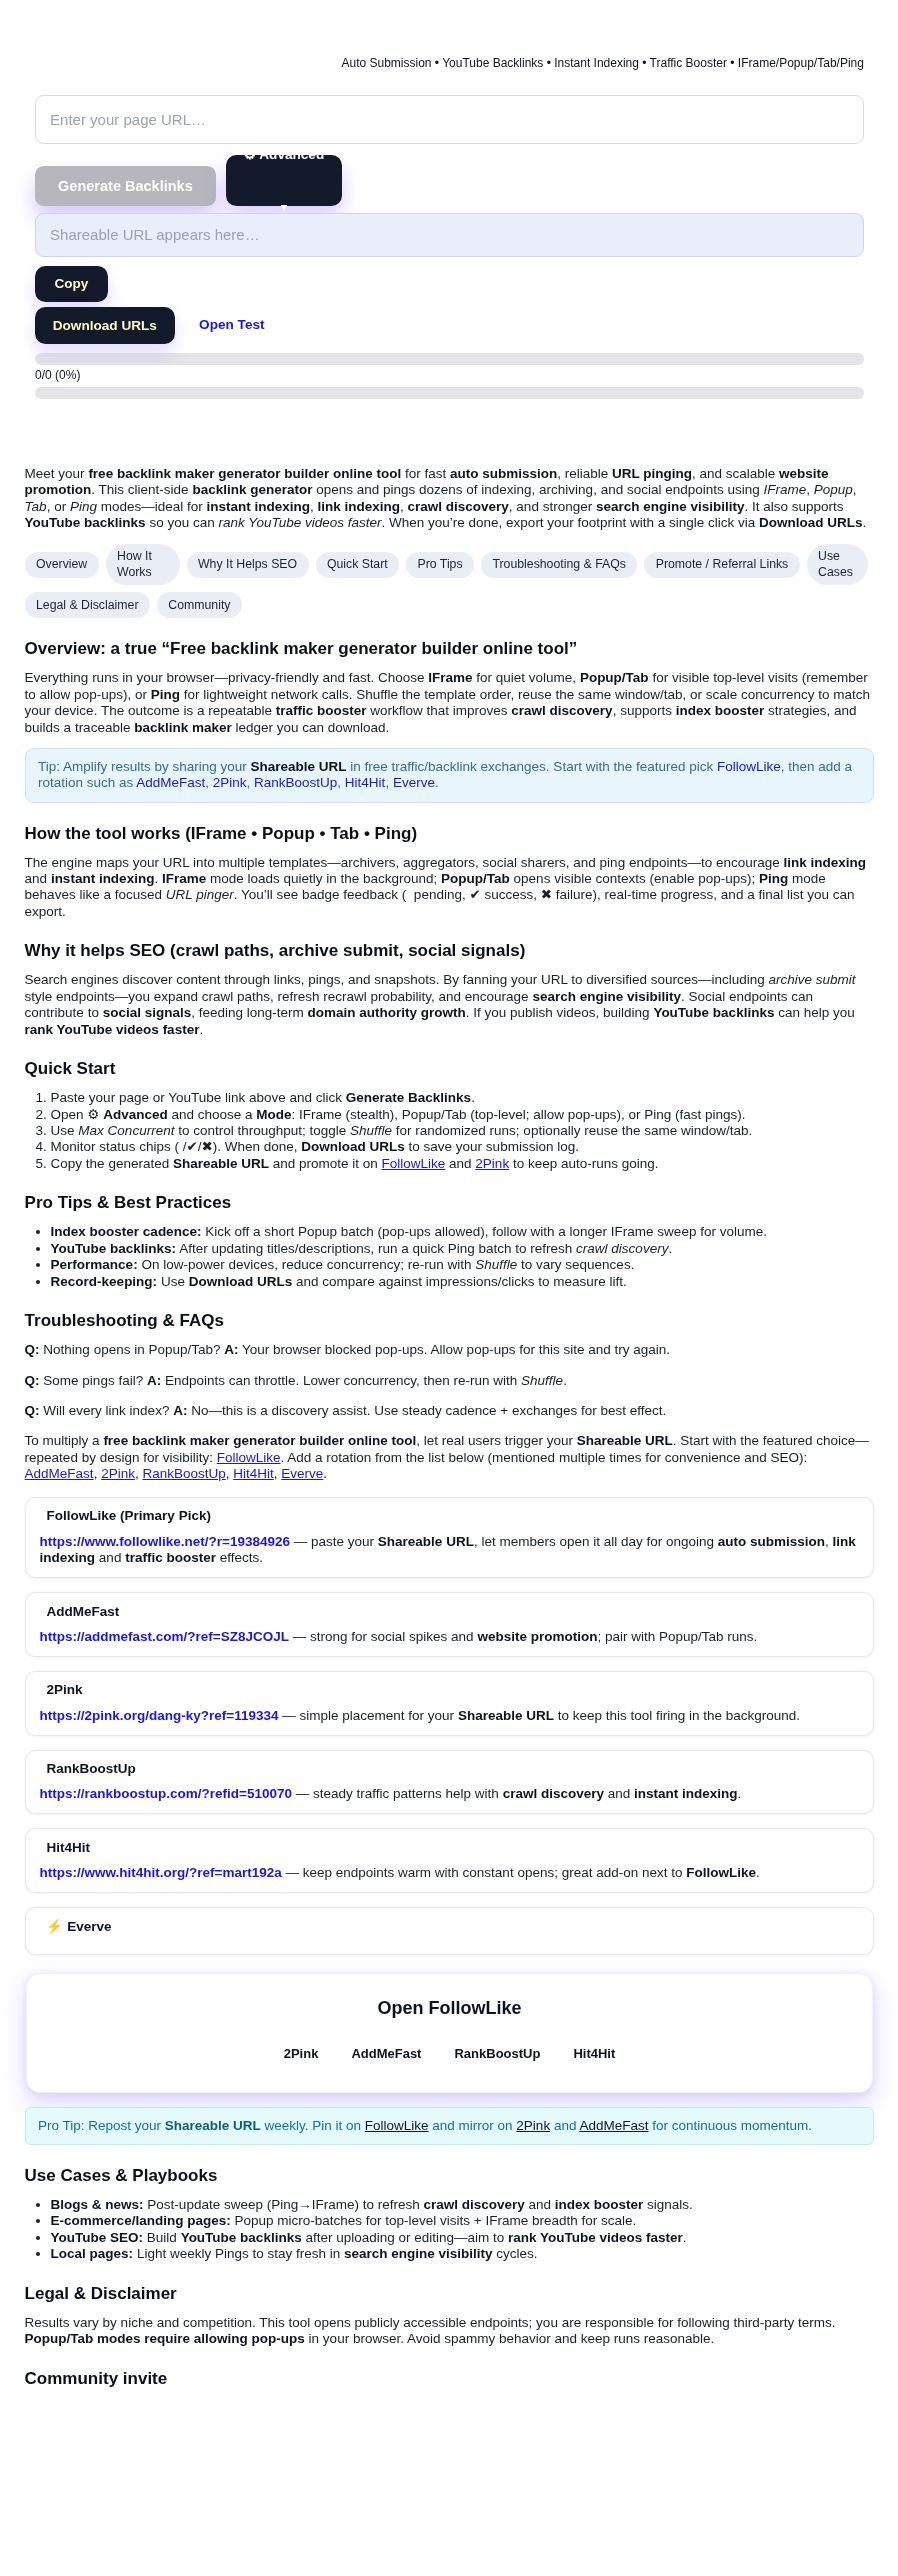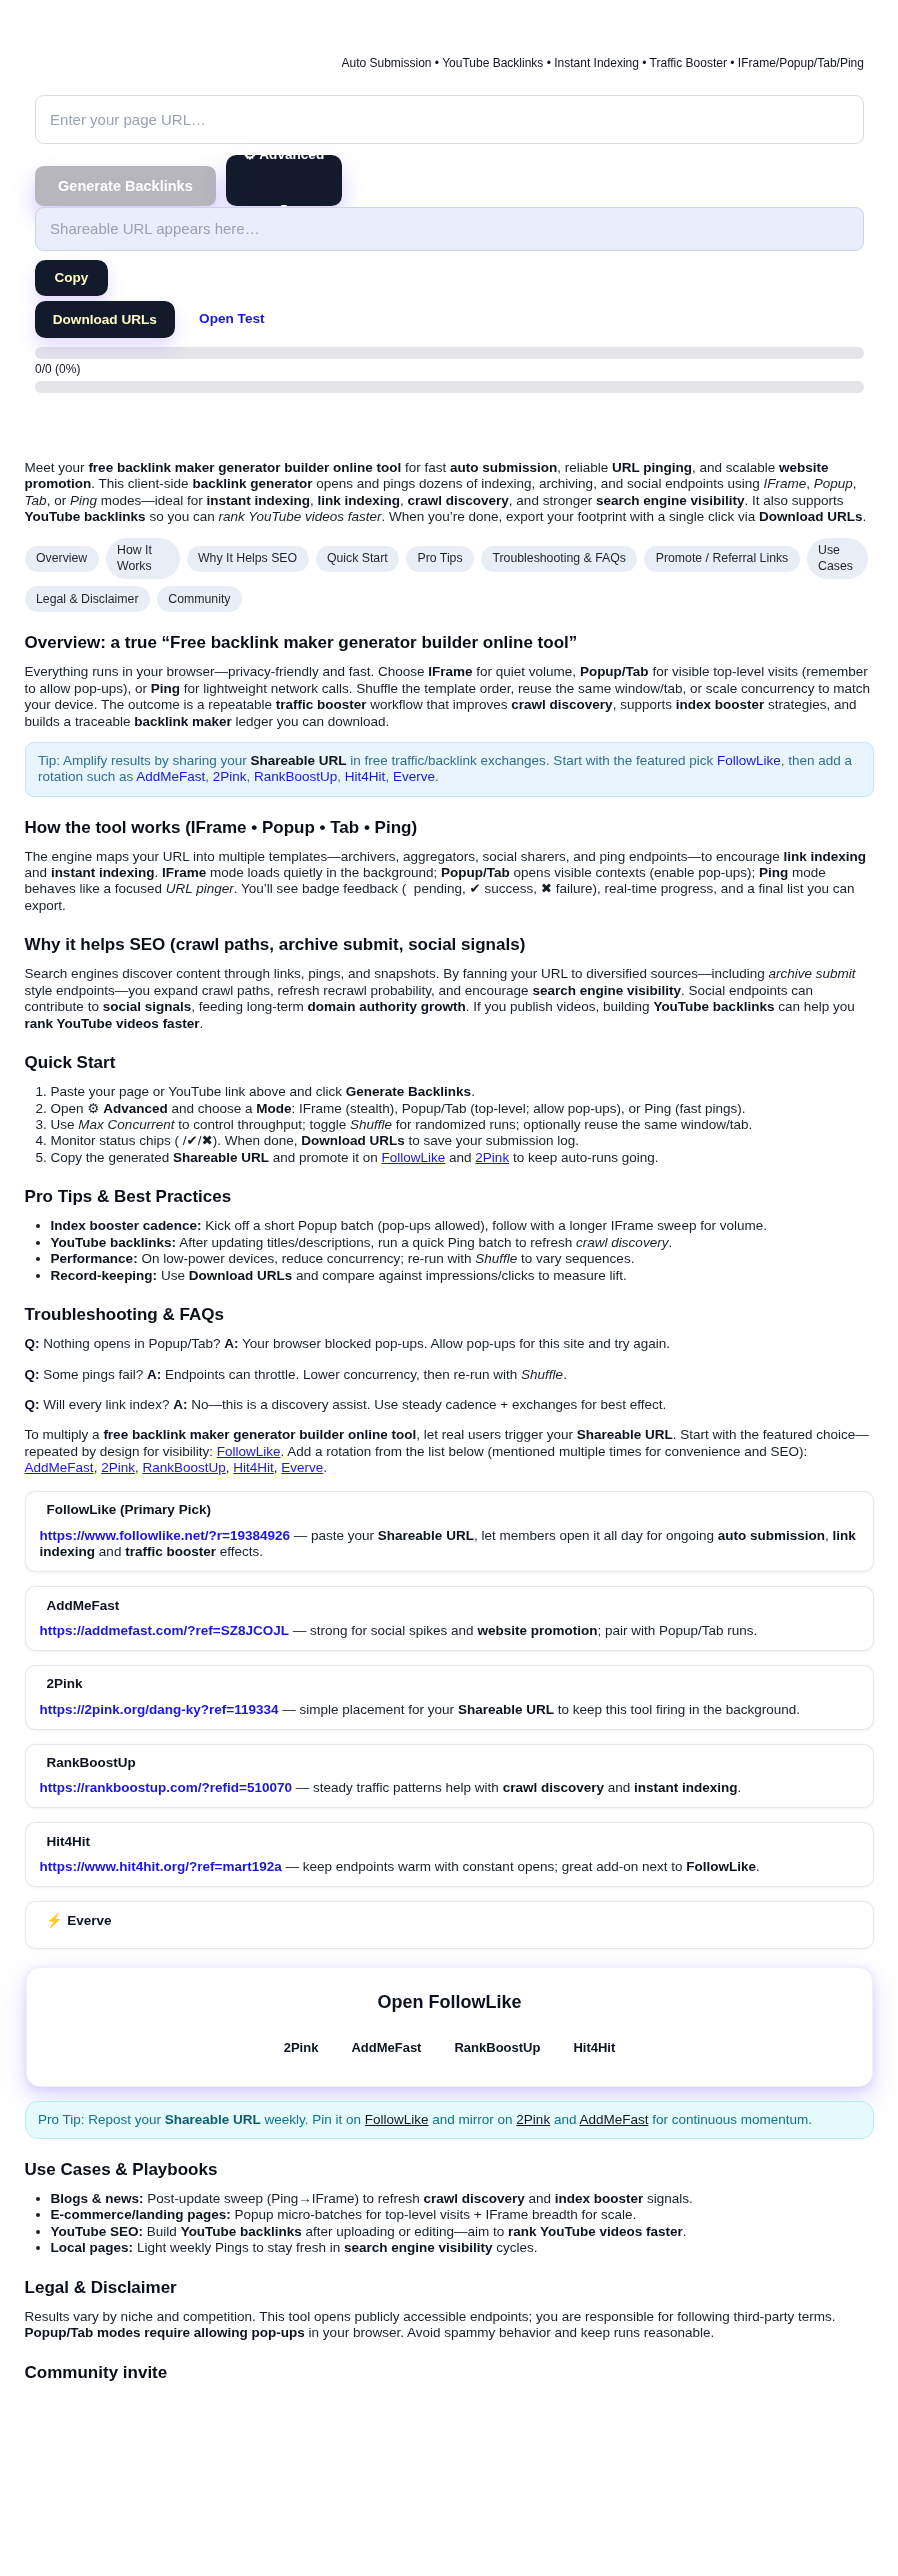--- a/index.html
+++ b/index.html
@@ -25,21 +25,21 @@
     height:40px; padding:0 23px; background:#b6b6bc; color:#fff; font-weight:bold; font-size:14.5px;
     border:none; border-radius:8.8px; box-shadow:0 12.3px 21px rgba(150,118,255,.40);
   }
   .btn-advanced {
     height:51px; padding:0 17.6px; background:#121a2b; color:#fff; font-weight:bold; font-size:13.6px;
     border:none; border-radius:10.5px; display:flex; flex-direction:column; align-items:center;
     justify-content:center; line-height:1.35; box-shadow:0 12.3px 21px rgba(150,118,255,.35);gap:35px;
   }
   .btn-advanced .caret { font-size:10.5px; }
   .share-input {
-    margin-top:1px; width:100%; height:44px; background:#eaeefb; border:0.9px solid #ccd3ef;
+    margin-top:7px; width:100%; height:44px; background:#eaeefb; border:0.9px solid #ccd3ef;
     border-radius:8.8px; padding:0 14px; font-size:15px; font-family:inherit; color:#3b4455; outline:none;
   }
   .btn-dark {
     background:#121a2b; color:#fef9c3; font-weight:bold; font-size:13.6px; border:none; border-radius:10.5px;
     box-shadow:0 8.8px 16px rgba(150,118,255,.25);
   }
   .btn-copy { margin-top:8.8px; height:36px; padding:0 19.3px; }
   .row-dl { margin-top:5.3px; display:flex; align-items:center; gap:24.6px; }
   .btn-download { height:37px; padding:0 17.6px; }
   .open-test { color:#1b16e0; font-weight:bold; font-size:13.6px; text-decoration:none; cursor:pointer; }
@@ -83,21 +83,21 @@
   .cta-card {
     margin:17.6px 1.8px 0; border-radius:14px; background:#fff; border:0.9px solid #f1effc;
     box-shadow:0 10.5px 26px rgba(148,122,255,.30), 0 1.8px 7px rgba(148,122,255,.18);
     padding:24.6px 0 30px; text-align:center;
   }
   .cta-open { display:inline-block; color:#0d1320; font-weight:bold; font-size:18px; text-decoration:none; }
   .cta-links { margin-top:26px; display:flex; justify-content:center; gap:33px; }
   .cta-links a { color:#0d1320; font-weight:bold; font-size:13px; text-decoration:none; }
 
   .protip-box {
-    margin-top:14px; background:#e4fafb; border:0.9px solid #b9eef0; border-radius:13px;
+    margin-top:14px; background:#e4fafb; border:0.9px solid #b9eef0; border-radius:6px;
     padding:9.7px 12.3px; color:#0f7490;
   }
   .protip-box a { color:#111827; text-decoration:underline; }
   .protip-box strong { color:#0c5e75; }
 
   .community-box {
     margin-top:10.5px; background:#eceef2; border-radius:8.8px; padding:11.4px 12.3px; min-height:105px;
   }
   .community-box p { margin:0; }
 </style>

